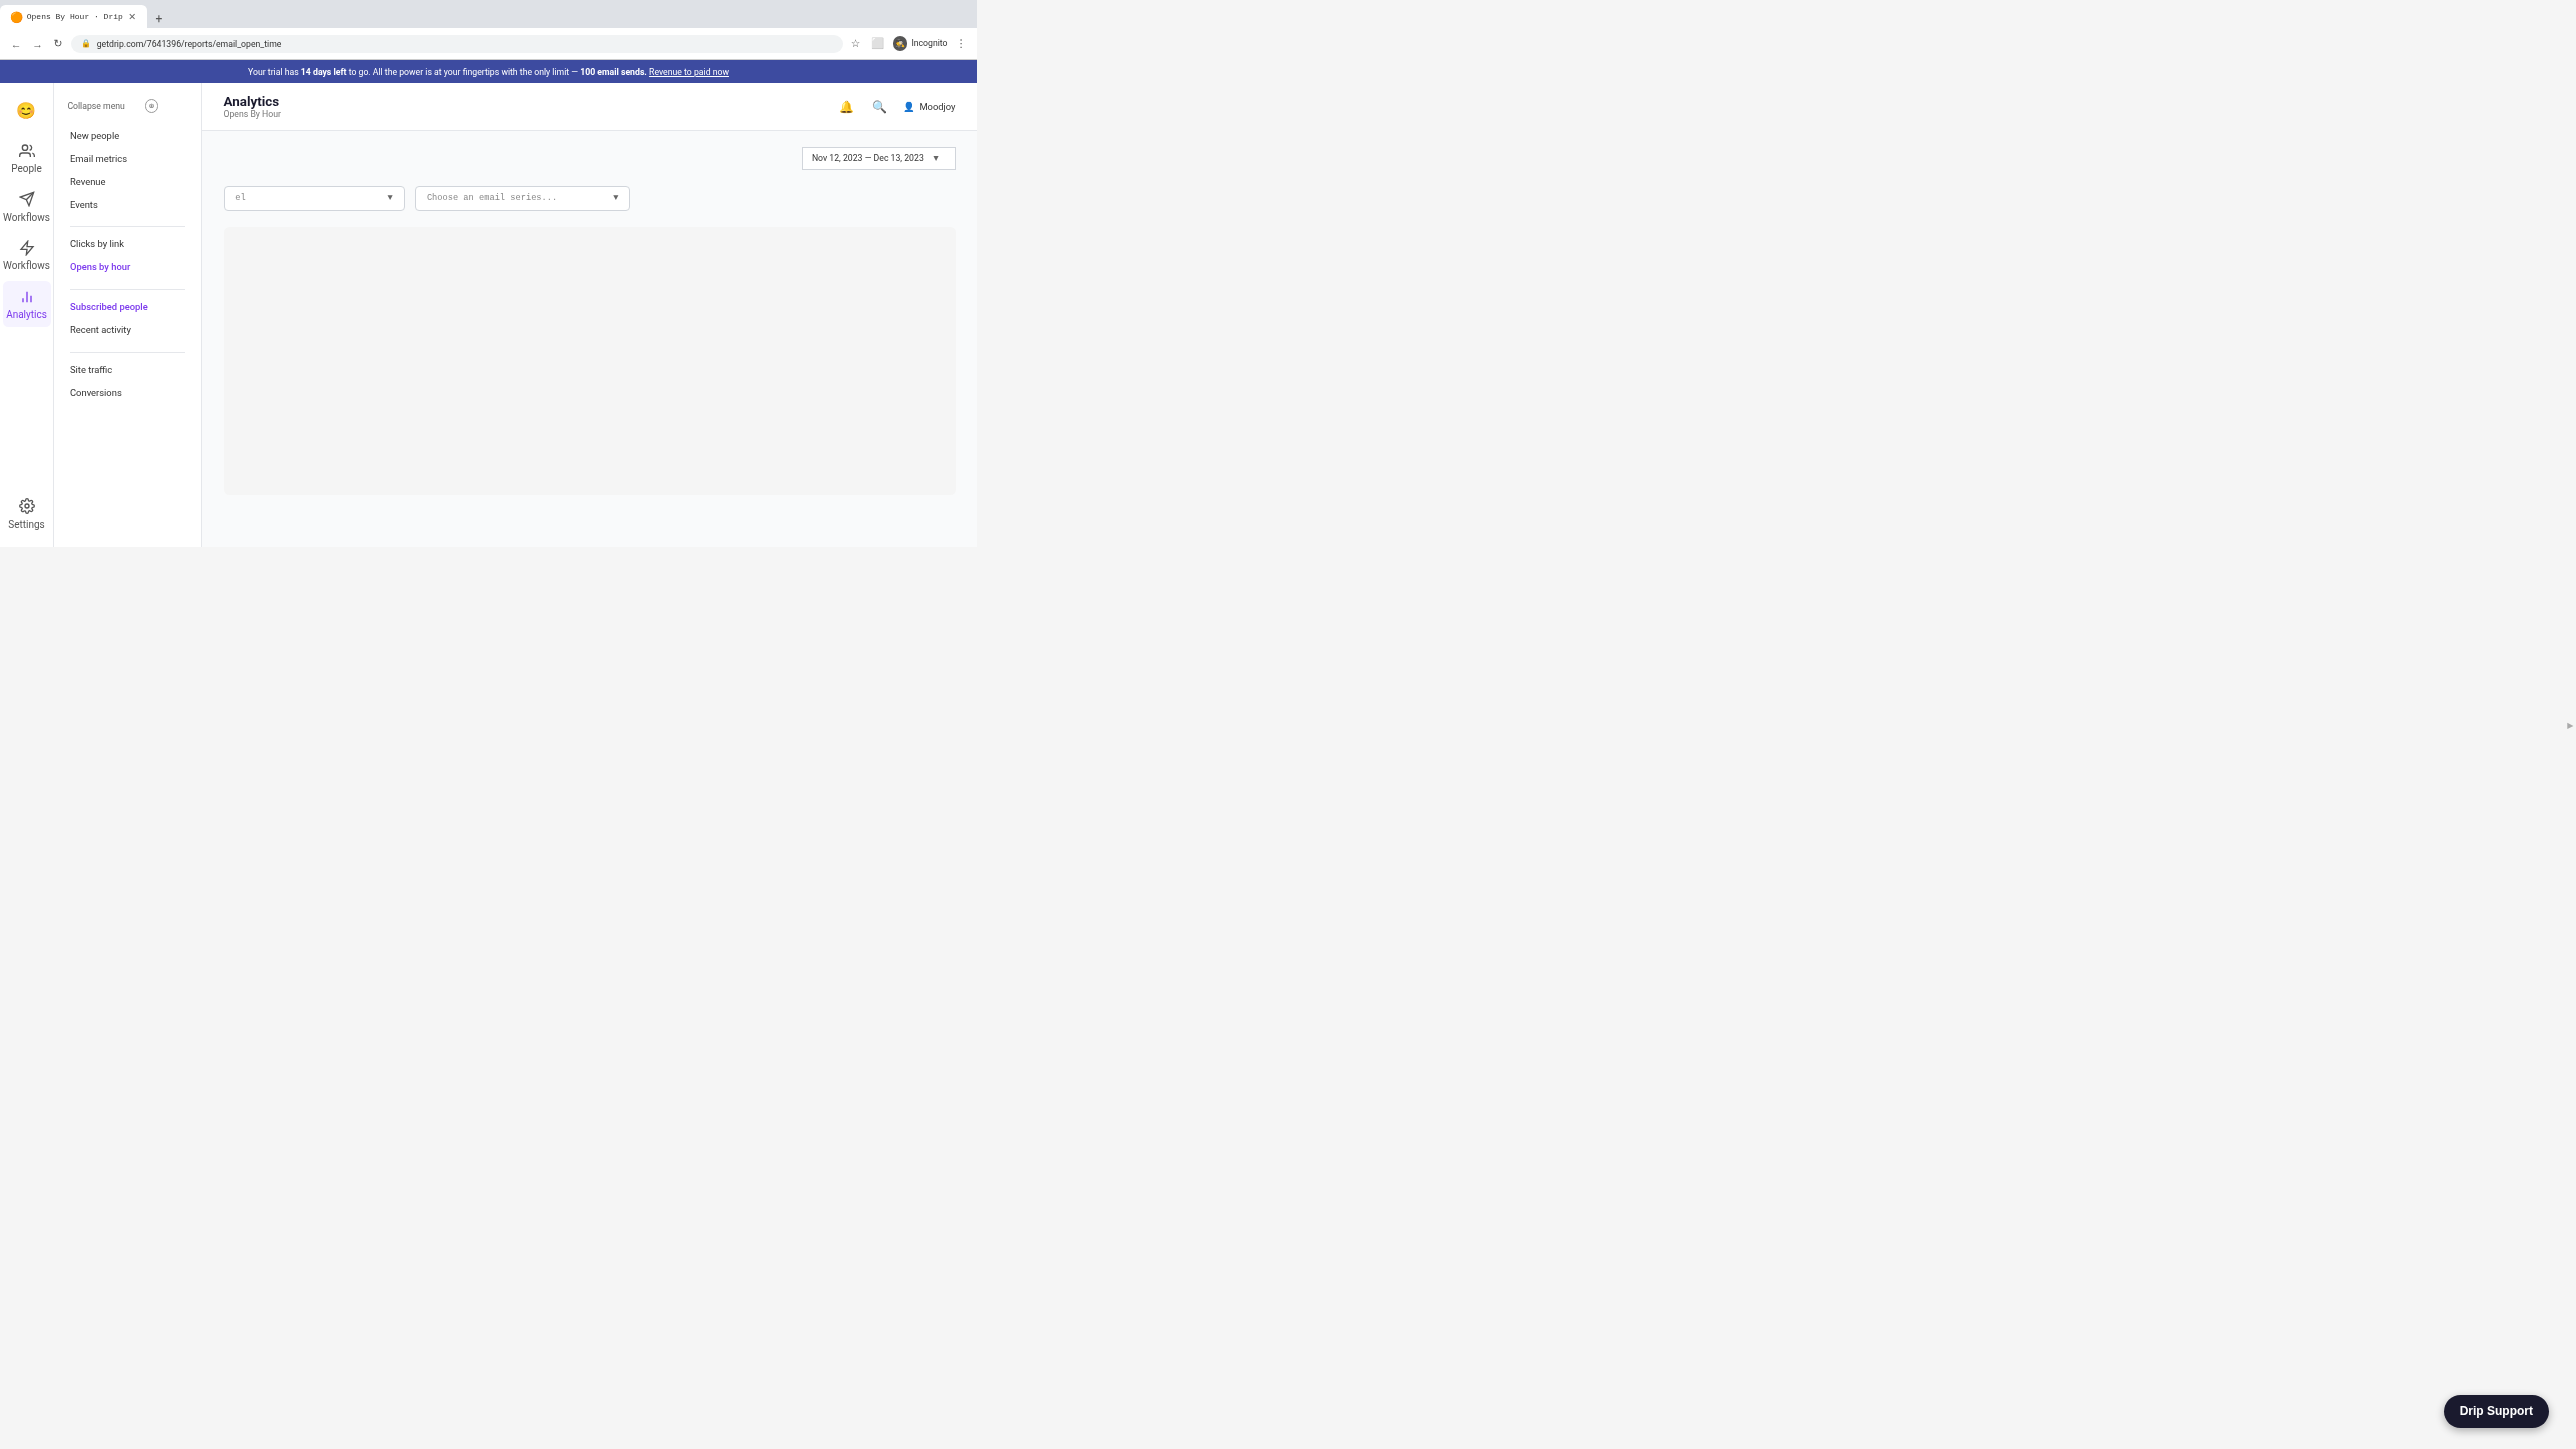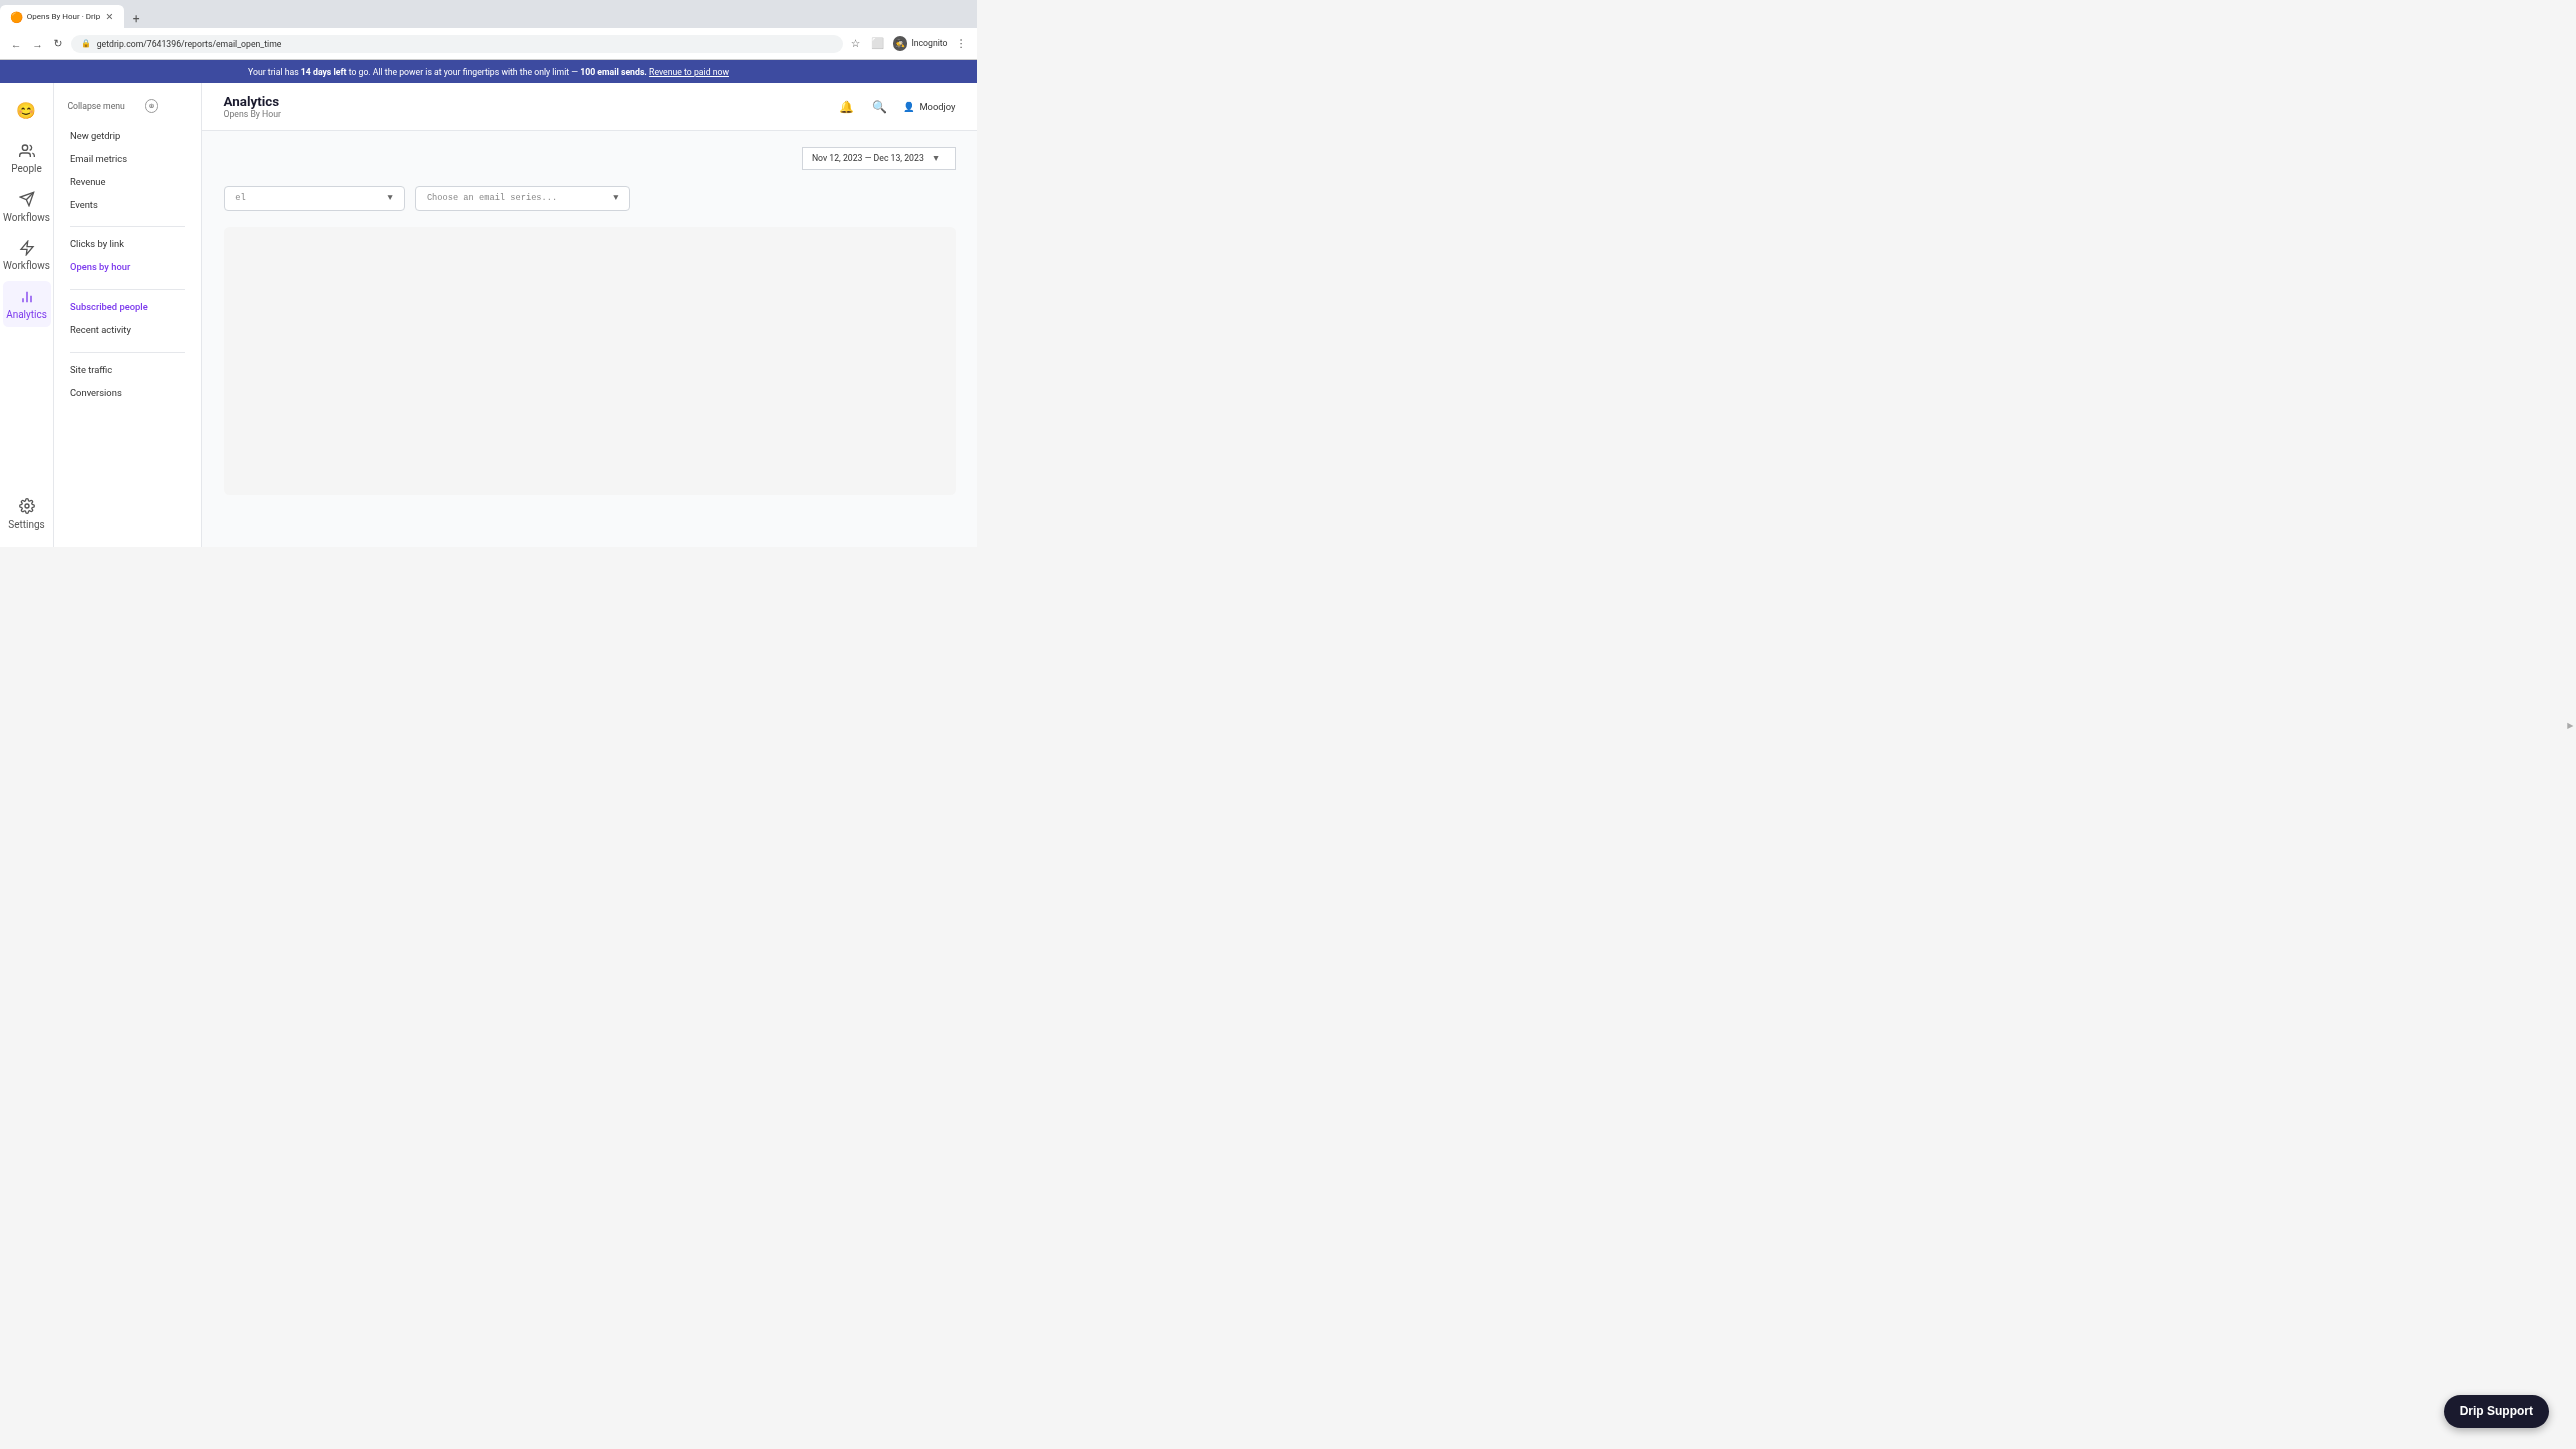--- a/index.html
+++ b/index.html
@@ -1,20 +1,20 @@
 <!DOCTYPE html>
 <html style="font-size:10.7px"><head>
   <meta charset="utf-8">
   <style>
     * { margin: 0; padding: 0; box-sizing: border-box; }
     body { font-family: -apple-system, BlinkMacSystemFont, 'Segoe UI', Roboto, sans-serif; background: #f5f5f5; width: 977px; height: 547px; overflow: hidden; position: relative; }
     .browser-tab-bar { display: flex; align-items: flex-end; padding: 5.4px 0 0 0; height: 28px; background: #dee1e6; }
     .browser-tab { display: flex; align-items: center; background: #fff; border-radius: 5.4px 5.4px 0 0; padding: 0 10.7px; height: 23px; gap: 5.4px; min-width: 121px; max-width: 148px; }
     .browser-tab-favicon { width: 10.7px; height: 10.7px; }
-    .browser-tab-title { font-size: 8px; color: #333; white-space: nowrap; overflow: hidden; text-overflow: ellipsis; flex: 1; }
+    .browser-tab-title { font-size: 8px; color: #333; white-space: nowrap; overflow: hidden; text-overflow: ellipsis; flex: 1; font-family: Liberation Mono, monospace; }
     .browser-tab-close { cursor: pointer; color: #666; font-size: 9.4px; }
     .browser-tab-new { display: flex; align-items: center; justify-content: center; width: 19px; height: 19px; border-radius: 50%; margin-left: 2.7px; cursor: pointer; color: #555; font-size: 12px; }
 
     .browser-address-bar { background: #fff; display: flex; align-items: center; padding: 4px 8px; height: 32px; gap: 5.4px; border-bottom: 0.7px solid #ccc; }
     .browser-nav-btn { background: none; border: none; cursor: pointer; color: #555; font-size: 10.7px; padding: 2.7px; }
     .browser-nav-btn:disabled { color: #bbb; }
     .address-input { flex: 1; background: #f1f3f4; border: none; border-radius: 13.4px; padding: 4px 10.7px; font-size: 8.7px; color: #333; display: flex; align-items: center; gap: 5.4px; }
     .address-lock { color: #555; font-size: 8px; }
     .address-text { font-size: 8.7px; color: #333; }
     .browser-actions { display: flex; gap: 5.4px; align-items: center; }
@@ -181,21 +181,21 @@
       <div class="sidebar-menu-header">
         <div class="collapse-btn">
           <span>Collapse menu</span>
           <div class="collapse-circle">
             <span style="font-size:6.7px;">⊕</span>
           </div>
         </div>
       </div>
 
       <div class="menu-section">
-        <a class="menu-item">New getdrip</a>
+        <a class="menu-item">New people</a>
         <a class="menu-item">Email metrics</a>
         <a class="menu-item">Revenue</a>
         <a class="menu-item">Events</a>
       </div>
 
       <div class="menu-divider"></div>
 
       <div class="menu-section">
         <a class="menu-item">Clicks by link</a>
         <a class="menu-item active" style="color:#7c3aed;">Opens by hour</a>

